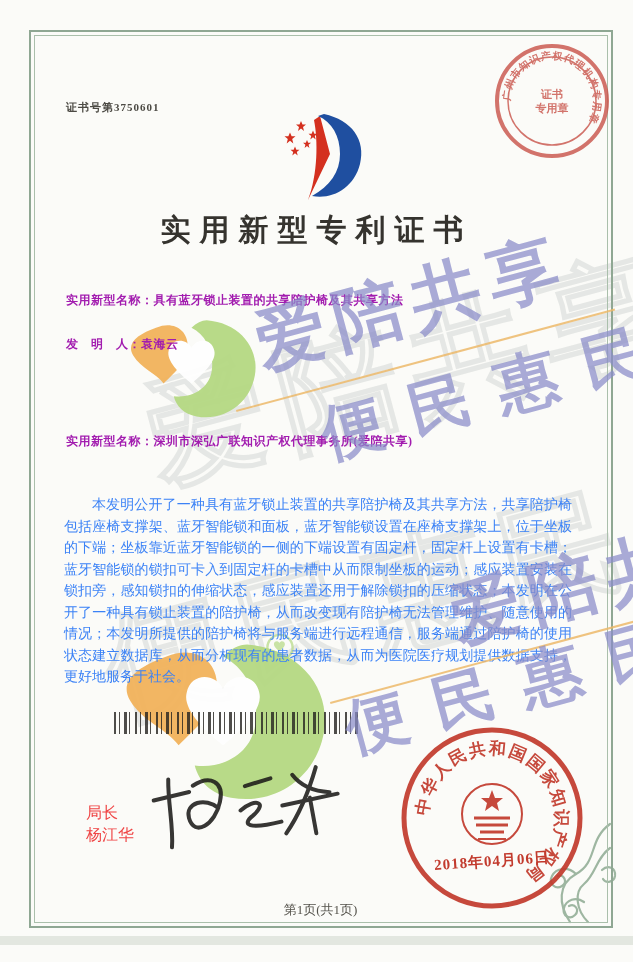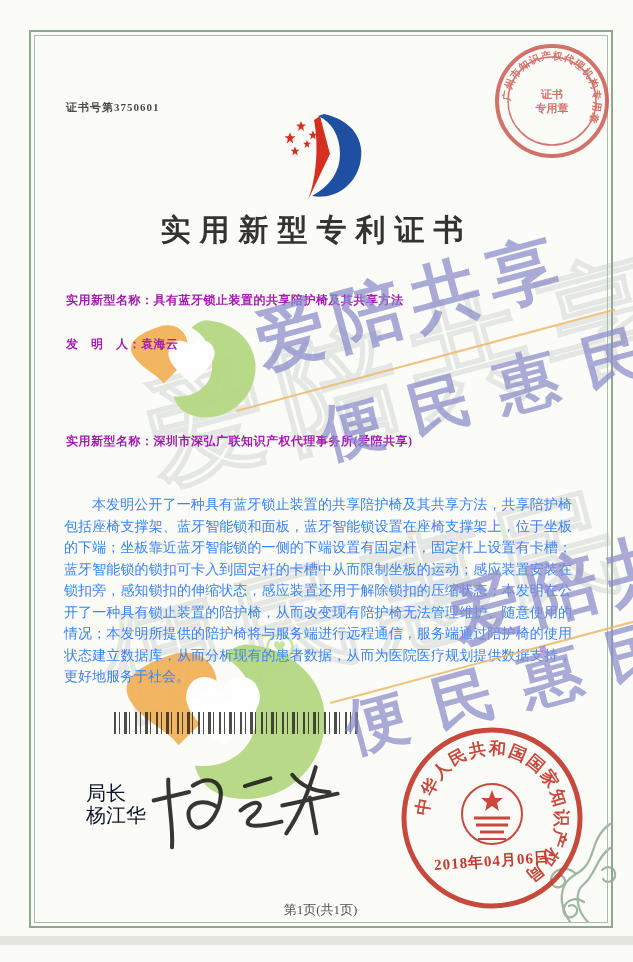--- a/index.html
+++ b/index.html
@@ -16,21 +16,21 @@
   .title{position:absolute;left:0;top:210px;width:633px;text-align:center;font-size:30px;font-weight:700;
          letter-spacing:9px;color:#35332e;z-index:4;}
   
   .field{position:absolute;left:66px;width:510px;font-size:12px;font-weight:700;color:#a21caf;
          letter-spacing:.5px;z-index:4;white-space:nowrap;}
   .f1{top:292px}.f2{top:336px}.f3{top:363px}.f4{top:398px}.f5{top:433px}.f6{top:468px}
   
   .body-text{position:absolute;left:64px;top:494px;width:508px;font-size:14px;line-height:21.5px;
          text-align:justify;text-indent:2em;color:#3b82f6;z-index:4;}
   
-  .signer{position:absolute;left:86px;top:782px;font-size:20px;line-height:22px;color:#0f172a;z-index:4;}
+  .signer{position:absolute;left:86px;top:802px;font-size:16px;line-height:22px;color:#ef4444;z-index:4;}
   .signature{position:absolute;left:142px;top:752px;width:210px;height:100px;z-index:4;transform:rotate(-4deg);}
   
   .seal{position:absolute;left:396px;top:722px;width:192px;height:192px;z-index:4;opacity:.92;}
   .seal-date{position:absolute;left:396px;top:852px;width:192px;text-align:center;font-size:15px;font-weight:700;
          color:#c23a2d;transform:rotate(-4deg);z-index:5;letter-spacing:1px;}
   
   .footer{position:absolute;left:4px;top:901px;width:633px;text-align:center;font-size:13px;color:#55534c;z-index:4;}
   
   .corner-stamp{position:absolute;left:491px;top:40px;width:122px;height:122px;z-index:4;opacity:.8;}
   

